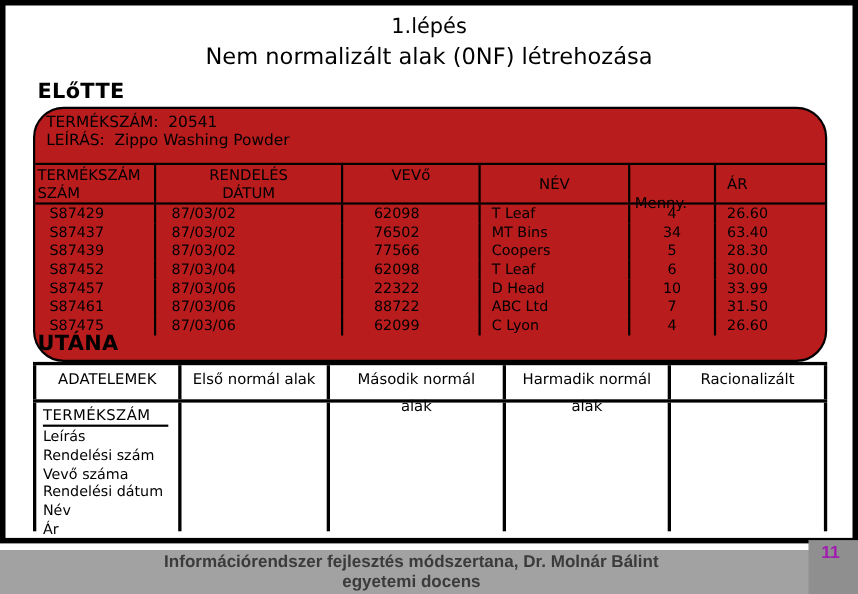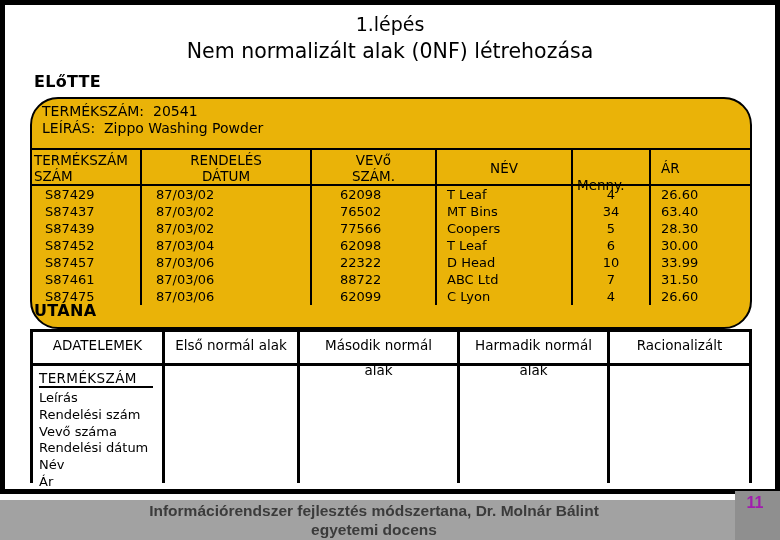--- a/index.html
+++ b/index.html
@@ -8,28 +8,28 @@
     font-family:"DejaVu Sans", sans-serif; color:#000; overflow:hidden;
   }
   
   .frame{position:absolute; left:0; top:0; width:780px; height:494px;
          border:5px solid #000; box-sizing:border-box;}
   
   .title1{position:absolute; top:13px; left:0; width:780px; text-align:center;
           font-size:19px; line-height:22px;}
   .title2{position:absolute; top:38px; left:0; width:780px; text-align:center;
           font-size:20.5px; line-height:26px;}
-  .seclabel{position:absolute; font-size:16px; font-weight:bold; letter-spacing:.3px;}
+  .seclabel{position:absolute; font-size:19px; font-weight:bold; letter-spacing:.3px;}
   .lbl-before{left:34px; top:72px;}
   .lbl-after{left:34px; top:301px;}
 
   
   .roundbox{position:absolute; left:30px; top:97px; width:722px; height:232px;
             border:2px solid #000; border-radius:28px; box-sizing:border-box;
-            overflow:hidden; background:#eab308;}
+            overflow:hidden; background:#b91c1c;}
   .prodhead{height:45px; padding:4px 0 0 10px; font-size:14px; line-height:17px;}
   .trow{display:flex;}
   .thead{height:38px; border-top:2px solid #000; border-bottom:2px solid #000;
          box-sizing:border-box; font-size:13.5px;}
   .thead > div{box-sizing:border-box; line-height:16px; padding-top:2px; overflow:visible;}
   .tbody-row{height:17px; font-size:13px; line-height:17px;}
   .tbody-row > div{box-sizing:border-box;}
   .c1{width:110px; border-right:2px solid #000;}
   .c2{width:170px; border-right:2px solid #000;}
   .c3{width:125px; border-right:2px solid #000;}
@@ -99,21 +99,20 @@
       <div class="c1">
           <span class="h2l">TERMÉKSZÁM</span>
           <span class="h2l">SZÁM</span>
         </div>
       <div class="c2">
           <span class="h2l">RENDELÉS</span>
           <span class="h2l">DÁTUM</span>
         </div>
       <div class="c3">
           <span class="h2l">VEVő</span>
-          <span class="h2l">SZÁM.</span>
         </div>
       <div class="c4">NÉV</div>
       <div class="c5">Menny.</div>
       <div class="c6">ÁR</div>
     </div>
 
     <div class="trow tbody-row">
       <div class="c1">S87429</div>
       <div class="c2">87/03/02</div>
       <div class="c3">62098</div>

